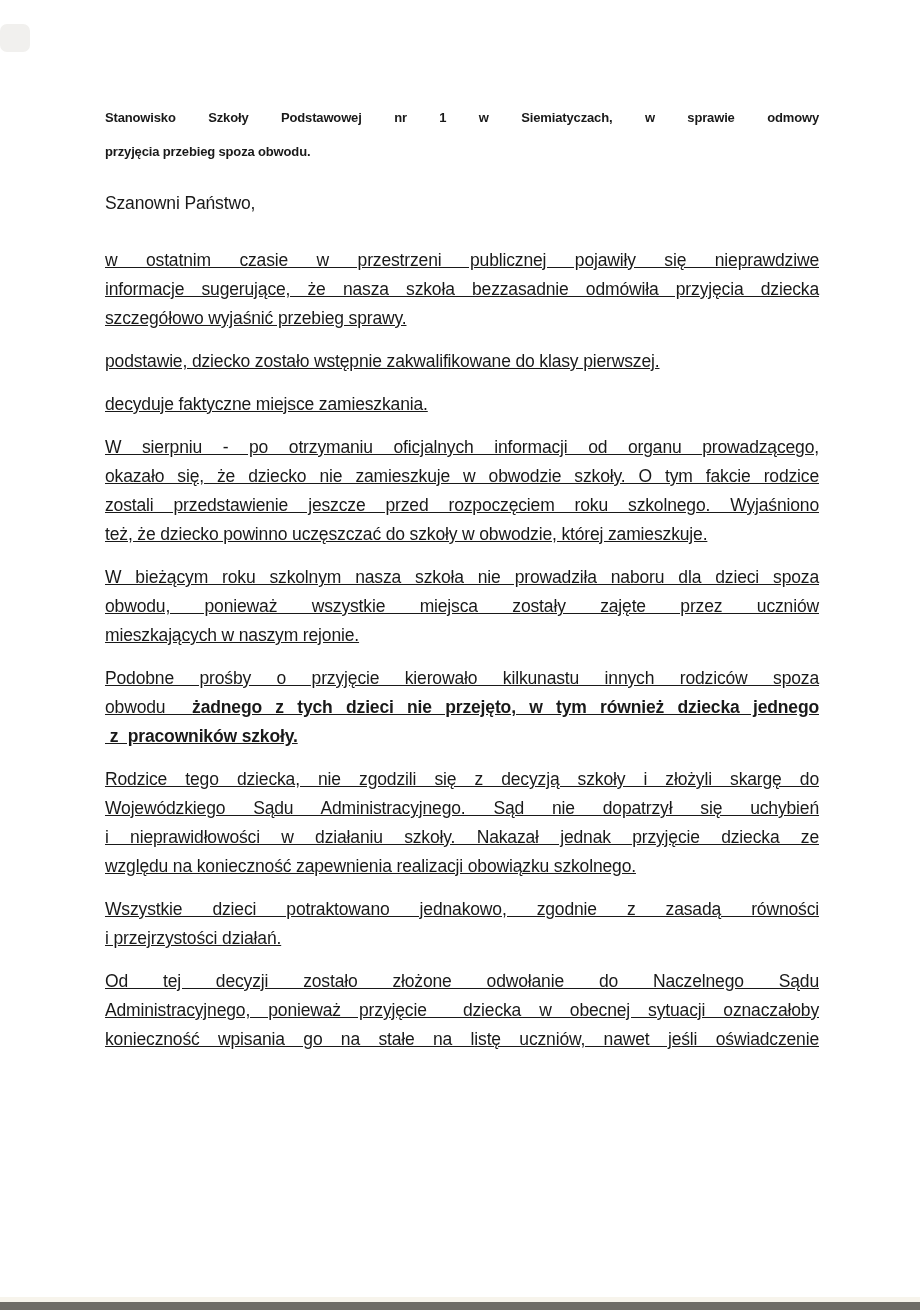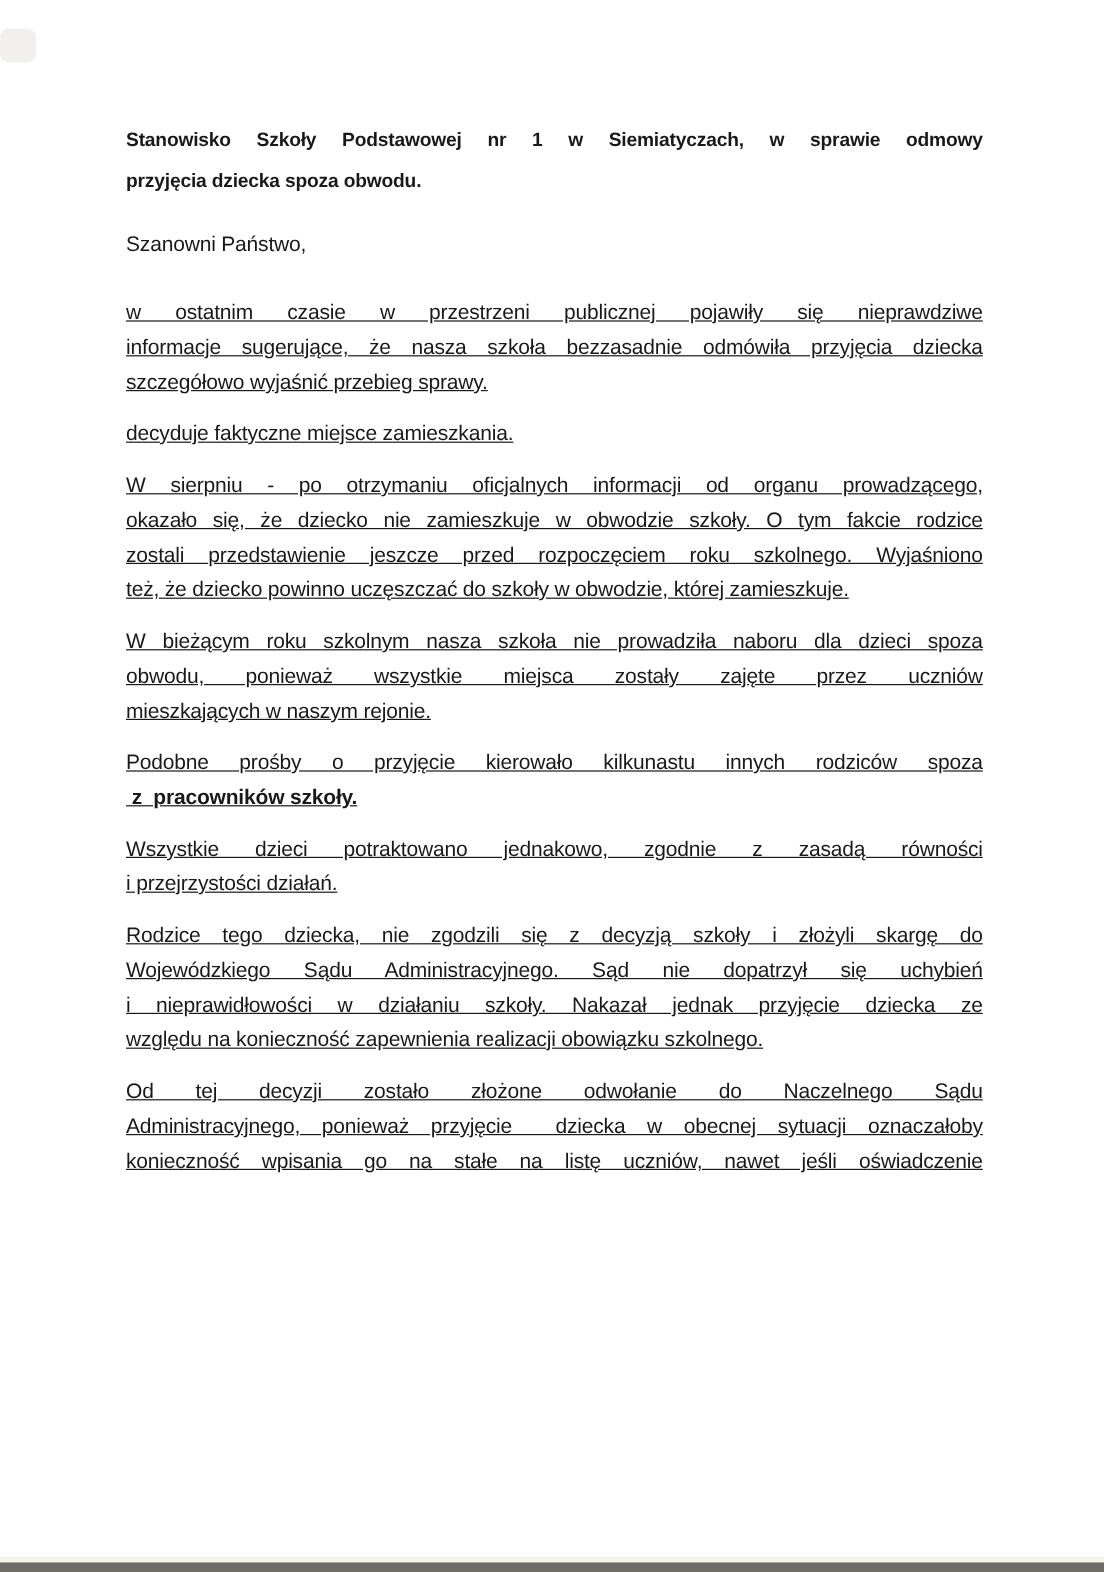--- a/index.html
+++ b/index.html
@@ -29,21 +29,21 @@
     position: absolute;
     left: 105px;
     top: 101px;
     width: 714px;
     font-size: 17.5px;
     letter-spacing: -0.15px;
     line-height: 29px;
   }
   .heading {
     font-weight: 700;
-    font-size: 16px;
+    font-size: 13px;
     line-height: 33.5px;
     margin-bottom: 21px;
   }
   .salutation {
     margin-bottom: 28px;
   }
   .paragraph {
     margin-bottom: 14px;
     text-decoration: underline;
   }
@@ -76,58 +76,60 @@
 </style>
 </head>
 <body>
 
 <div class="page">
   <div class="scan-smudge"></div>
 
   <div class="content">
     <div class="heading" id="document-title">
         <div class="line j"><span class="seg b">Stanowisko Szkoły Podstawowej nr 1 w Siemiatyczach, w sprawie odmowy</span></div>
-        <div class="line"><span class="seg b">przyjęcia dziecka spoza obwodu.</span></div>
+        <div class="line"><span class="seg b">przyjęcia przebieg spoza obwodu.</span></div>
       </div>
     <div class="salutation">Szanowni Państwo,</div>
     <div id="document-body">
         <div class="paragraph">
           <div class="line j"><span class="seg">w ostatnim czasie w przestrzeni publicznej pojawiły się nieprawdziwe</span></div>
           <div class="line j"><span class="seg">informacje sugerujące, że nasza szkoła bezzasadnie odmówiła przyjęcia dziecka</span></div>
           <div class="line"><span class="seg">szczegółowo wyjaśnić przebieg sprawy.</span></div>
         </div>
         <div class="paragraph">
+          <div class="line"><span class="seg">podstawie, dziecko zostało wstępnie zakwalifikowane do klasy pierwszej.</span></div>
         </div>
         <div class="paragraph">
           <div class="line"><span class="seg">decyduje faktyczne miejsce zamieszkania.</span></div>
         </div>
         <div class="paragraph">
           <div class="line j"><span class="seg">W sierpniu - po otrzymaniu oficjalnych informacji od organu prowadzącego,</span></div>
           <div class="line j"><span class="seg">okazało się, że dziecko nie zamieszkuje w obwodzie szkoły. O tym fakcie rodzice</span></div>
           <div class="line j"><span class="seg">zostali przedstawienie jeszcze przed rozpoczęciem roku szkolnego. Wyjaśniono</span></div>
           <div class="line"><span class="seg">też, że dziecko powinno uczęszczać do szkoły w obwodzie, której zamieszkuje.</span></div>
         </div>
         <div class="paragraph">
           <div class="line j"><span class="seg">W bieżącym roku szkolnym nasza szkoła nie prowadziła naboru dla dzieci spoza</span></div>
           <div class="line j"><span class="seg">obwodu, ponieważ wszystkie miejsca zostały zajęte przez uczniów</span></div>
           <div class="line"><span class="seg">mieszkających w naszym rejonie.</span></div>
         </div>
         <div class="paragraph">
           <div class="line j"><span class="seg">Podobne prośby o przyjęcie kierowało kilkunastu innych rodziców spoza</span></div>
+          <div class="line j"><span class="seg">obwodu &nbsp;</span><span class="seg b">żadnego z tych dzieci nie przejęto, w tym również dziecka jednego</span></div>
           <div class="line"><span class="seg b">&nbsp;z &nbsp;pracowników szkoły.</span></div>
-        </div>
-        <div class="paragraph">
-          <div class="line j"><span class="seg">Wszystkie dzieci potraktowano jednakowo, zgodnie z zasadą równości</span></div>
-          <div class="line"><span class="seg">i przejrzystości działań.</span></div>
         </div>
         <div class="paragraph">
           <div class="line j"><span class="seg">Rodzice tego dziecka, nie zgodzili się z decyzją szkoły i złożyli skargę do</span></div>
           <div class="line j"><span class="seg">Wojewódzkiego Sądu Administracyjnego. Sąd nie dopatrzył się uchybień</span></div>
           <div class="line j"><span class="seg">i nieprawidłowości w działaniu szkoły. Nakazał jednak przyjęcie dziecka ze</span></div>
           <div class="line"><span class="seg">względu na konieczność zapewnienia realizacji obowiązku szkolnego.</span></div>
+        </div>
+        <div class="paragraph">
+          <div class="line j"><span class="seg">Wszystkie dzieci potraktowano jednakowo, zgodnie z zasadą równości</span></div>
+          <div class="line"><span class="seg">i przejrzystości działań.</span></div>
         </div>
         <div class="paragraph">
           <div class="line j"><span class="seg">Od tej decyzji zostało złożone odwołanie do Naczelnego Sądu</span></div>
           <div class="line j"><span class="seg">Administracyjnego, ponieważ przyjęcie &nbsp;dziecka w obecnej sytuacji oznaczałoby</span></div>
           <div class="line j"><span class="seg">konieczność wpisania go na stałe na listę uczniów, nawet jeśli oświadczenie</span></div>
         </div>
       </div>
   </div>
 
   <div class="bottom-strip"></div>

